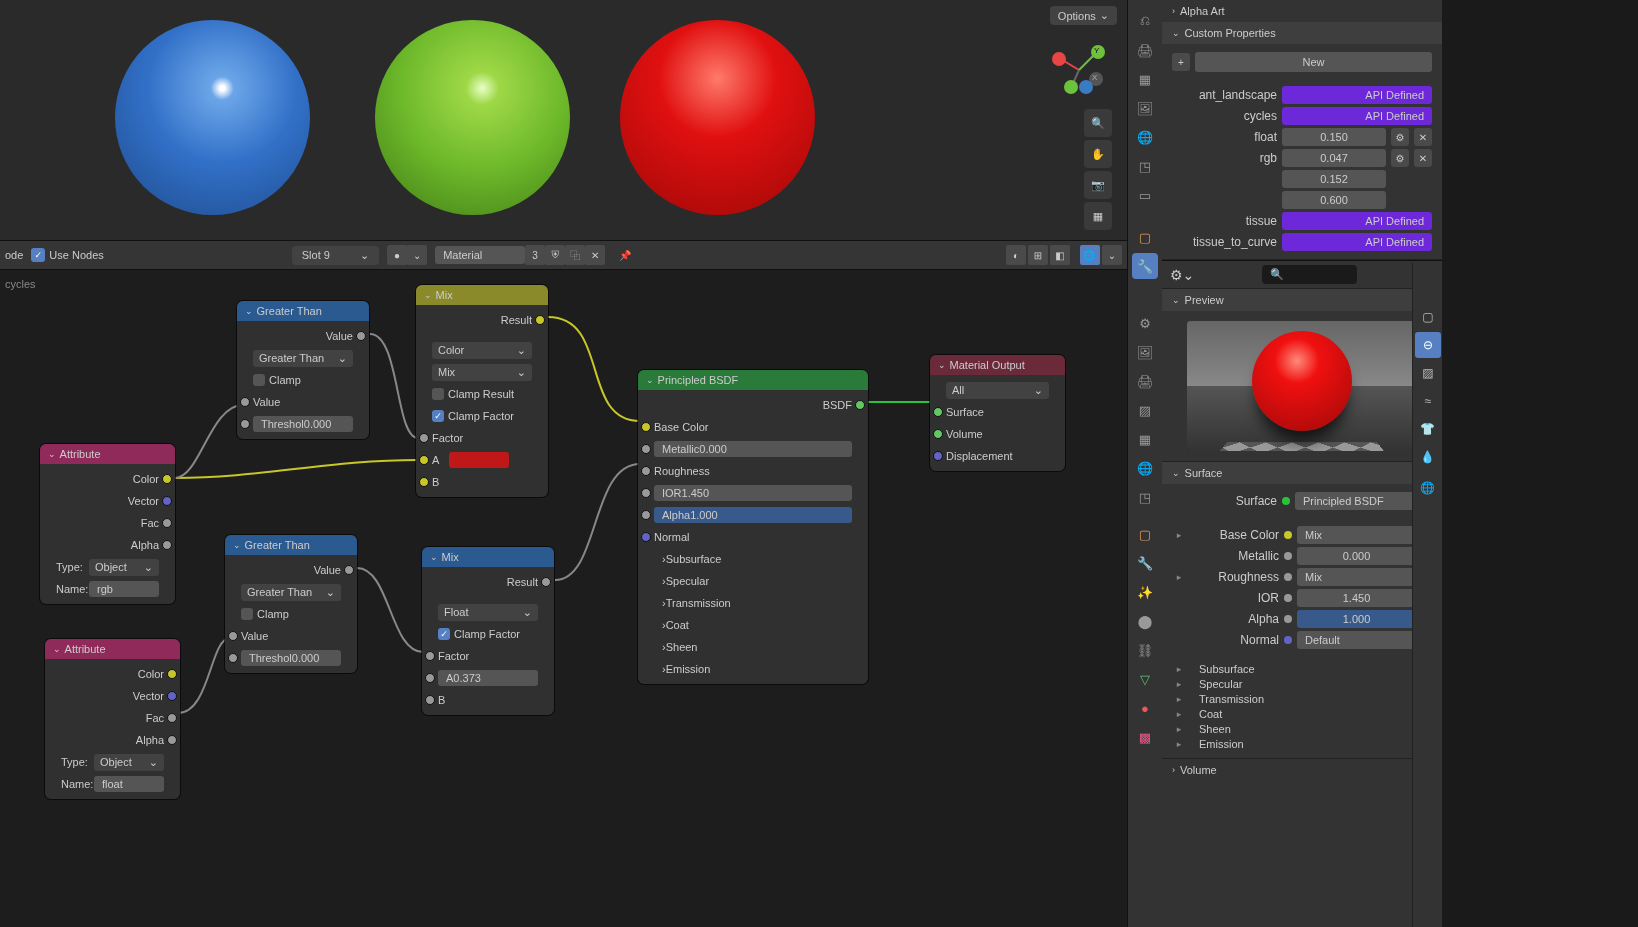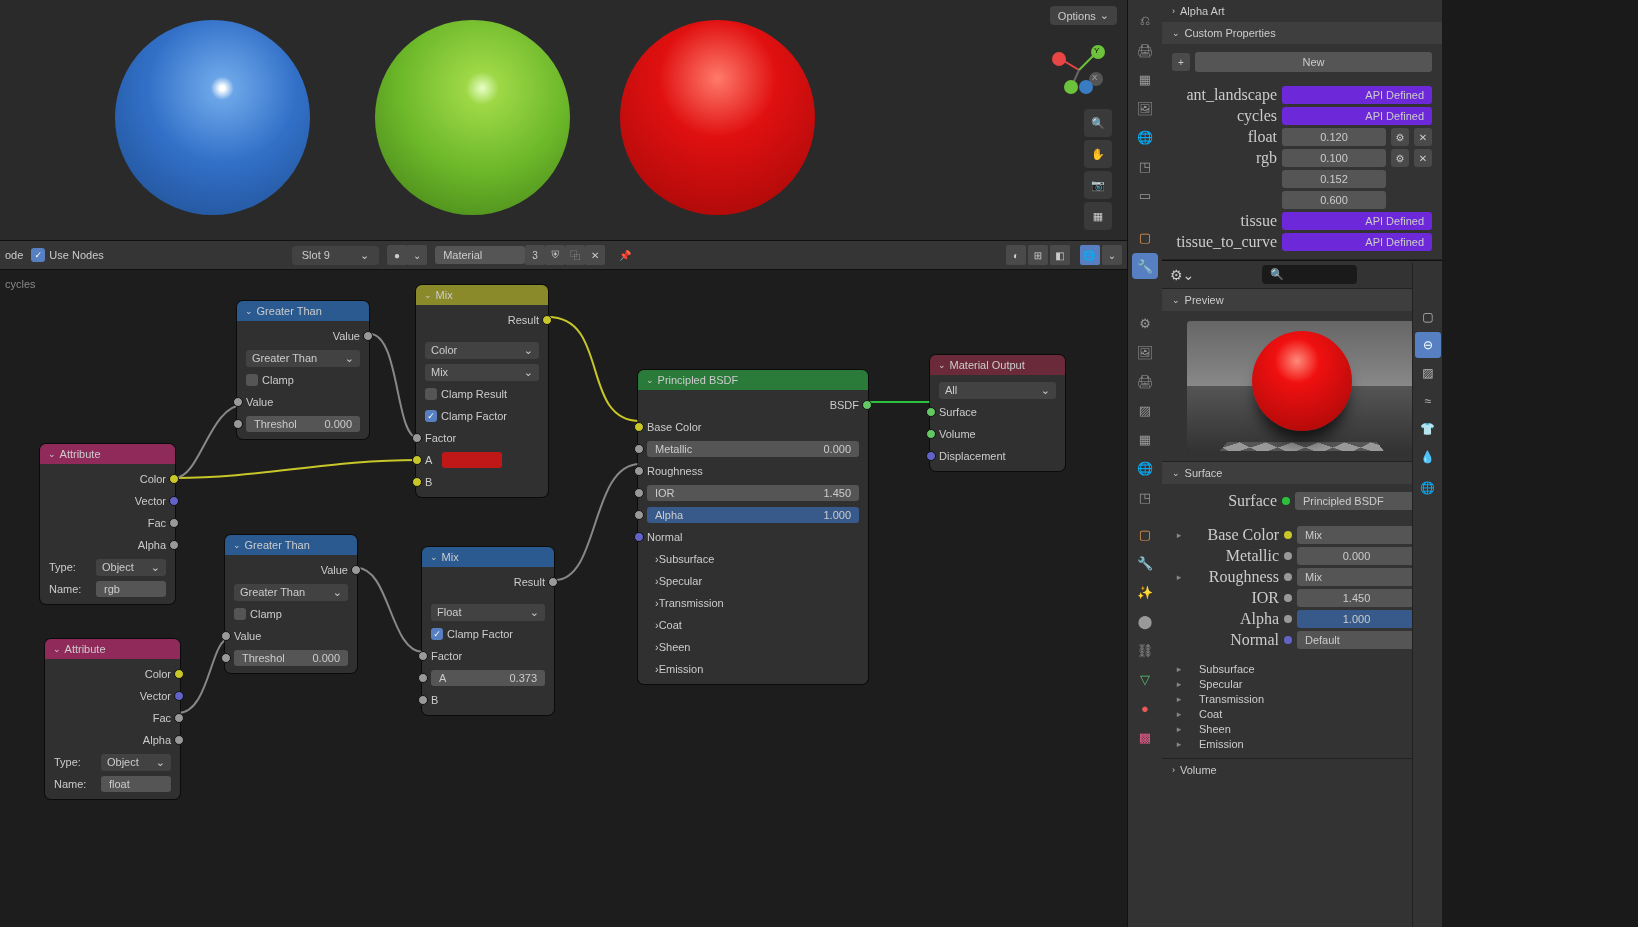--- a/index.html
+++ b/index.html
@@ -42,26 +42,26 @@
     
     .node-canvas { position: relative; width: 100%; height: calc(100% - 30px); overflow:hidden; }
     .node { position: absolute; border-radius: 6px; background: #303030; box-shadow: 0 0 0 1px rgba(0,0,0,.6); font-size: 11px; }
     .node-hdr { padding: 4px 8px; border-radius: 6px 6px 0 0; display: flex; align-items: center; gap: 4px; font-weight: 500; }
     .node-hdr .chev { font-size: 9px; }
     .hdr-magenta { background: #8f2a5a; }
     .hdr-blue { background: #2a5a8f; }
     .hdr-olive { background: #8a8a2a; }
     .hdr-green { background: #2a7a3a; }
     .hdr-maroon { background: #6a2a3a; }
-    .node-body { padding: 4px 1px; }
+    .node-body { padding: 4px 8px; }
     .nrow { display: flex; align-items: center; padding: 2px 8px; height: 22px; position:relative; }
     .nrow.right { justify-content: flex-end; }
     .nrow.between { justify-content: space-between; }
     .nsel { background: #424242; border-radius: 3px; padding: 2px 6px; flex: 1; display: flex; justify-content: space-between; align-items: center; }
-    .nval { background: #555; border-radius: 3px; padding: 2px 8px; flex: 1; display: flex; justify-content: space-between; }
+    .nval { background: #555; border-radius: 3px; padding: 2px 8px; flex: 1; display: flex; justify-content: flex-start; }
     .nval.blue { background: #375a8a; }
     .socket { width: 10px; height: 10px; border-radius: 50%; position: absolute; border: 1px solid #111; }
     .socket.left { left: -5px; }
     .socket.right { right: -5px; }
     .s-yellow { background: #c7c729; }
     .s-purple { background: #6363c7; }
     .s-gray { background: #999; }
     .s-shader { background: #63c763; }
     .color-swatch { width: 60px; height: 16px; border-radius: 3px; }
     
@@ -74,21 +74,21 @@
     
     .tb-icon { width: 26px; height: 26px; margin: 3px auto; border-radius: 4px; display:flex;align-items:center;justify-content:center; color:#999; cursor:pointer; font-size:13px; }
     .tb-icon.active { background: #5680c2; color:#fff; }
     
     
     .panel-sec { border-bottom: 1px solid #222; }
     .panel-hdr { padding: 5px 10px; display: flex; align-items: center; gap: 5px; background: #3e3e3e; cursor:pointer; }
     .panel-hdr .chev { font-size: 9px; }
     .panel-body { padding: 5px 10px; }
     .prow { display: flex; align-items: center; margin: 3px 0; gap: 5px; }
-    .prow .lbl { width: 105px; text-align: right; font-size: 16px; font-family: Liberation Serif, serif; }
+    .prow .lbl { width: 105px; text-align: right; font-size: 12px; }
     .pval { background: #555; border-radius: 3px; padding: 3px 8px; flex: 1; text-align: center; font-size: 11px; }
     .pval.blue { background: #375a8a; }
     .pval.dark { background: #6d28d9; }
     .picon { width: 18px; height: 18px; background: #4a4a4a; border-radius: 3px; display:flex;align-items:center;justify-content:center; cursor:pointer; font-size:10px; }
     .socket-ind { width: 8px; height: 8px; border-radius: 50%; }
     .arrow-r { width: 14px; text-align:center; font-size:9px; color:#888; }
     
     .preview-box { width: 230px; height: 130px; background: #222; margin: 5px auto; border-radius: 3px; position:relative; overflow:hidden; }
     .checker { position: absolute; width: 100%; height: 100%; background-image: 
       linear-gradient(45deg, #555 25%, transparent 25%), 
@@ -561,27 +561,27 @@
       <div class="prow">
           <div class="lbl">ant_landscape</div>
           <div class="pval dark" style="text-align:right">API Defined</div>
         </div>
       <div class="prow">
           <div class="lbl">cycles</div>
           <div class="pval dark" style="text-align:right">API Defined</div>
         </div>
       <div class="prow">
           <div class="lbl">float</div>
-          <div class="pval">0.120</div>
+          <div class="pval">0.150</div>
           <div class="picon">⚙</div>
           <div class="picon">✕</div>
         </div>
       <div class="prow">
           <div class="lbl">rgb</div>
-          <div class="pval">0.100</div>
+          <div class="pval">0.047</div>
           <div class="picon">⚙</div>
           <div class="picon">✕</div>
         </div>
       <div class="prow">
           <div class="lbl"></div>
           <div class="pval">0.152</div>
           <div style="width:41px"></div>
         </div>
       <div class="prow">
           <div class="lbl"></div>

